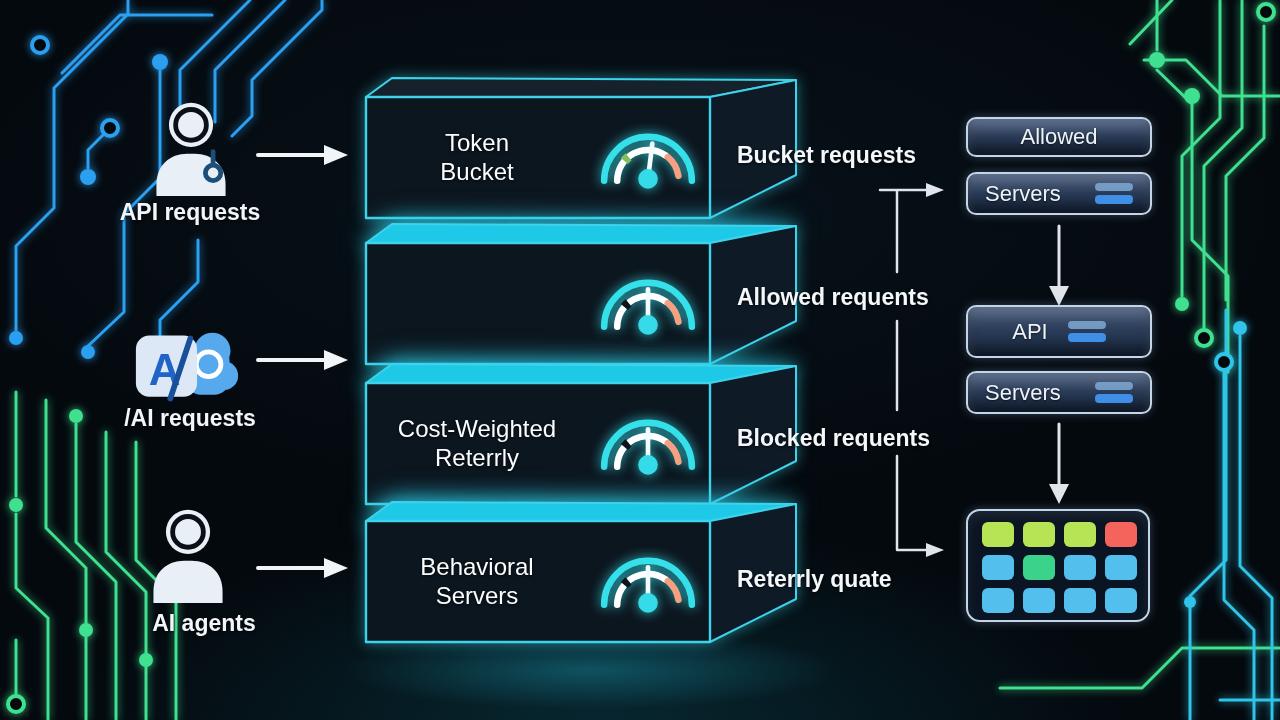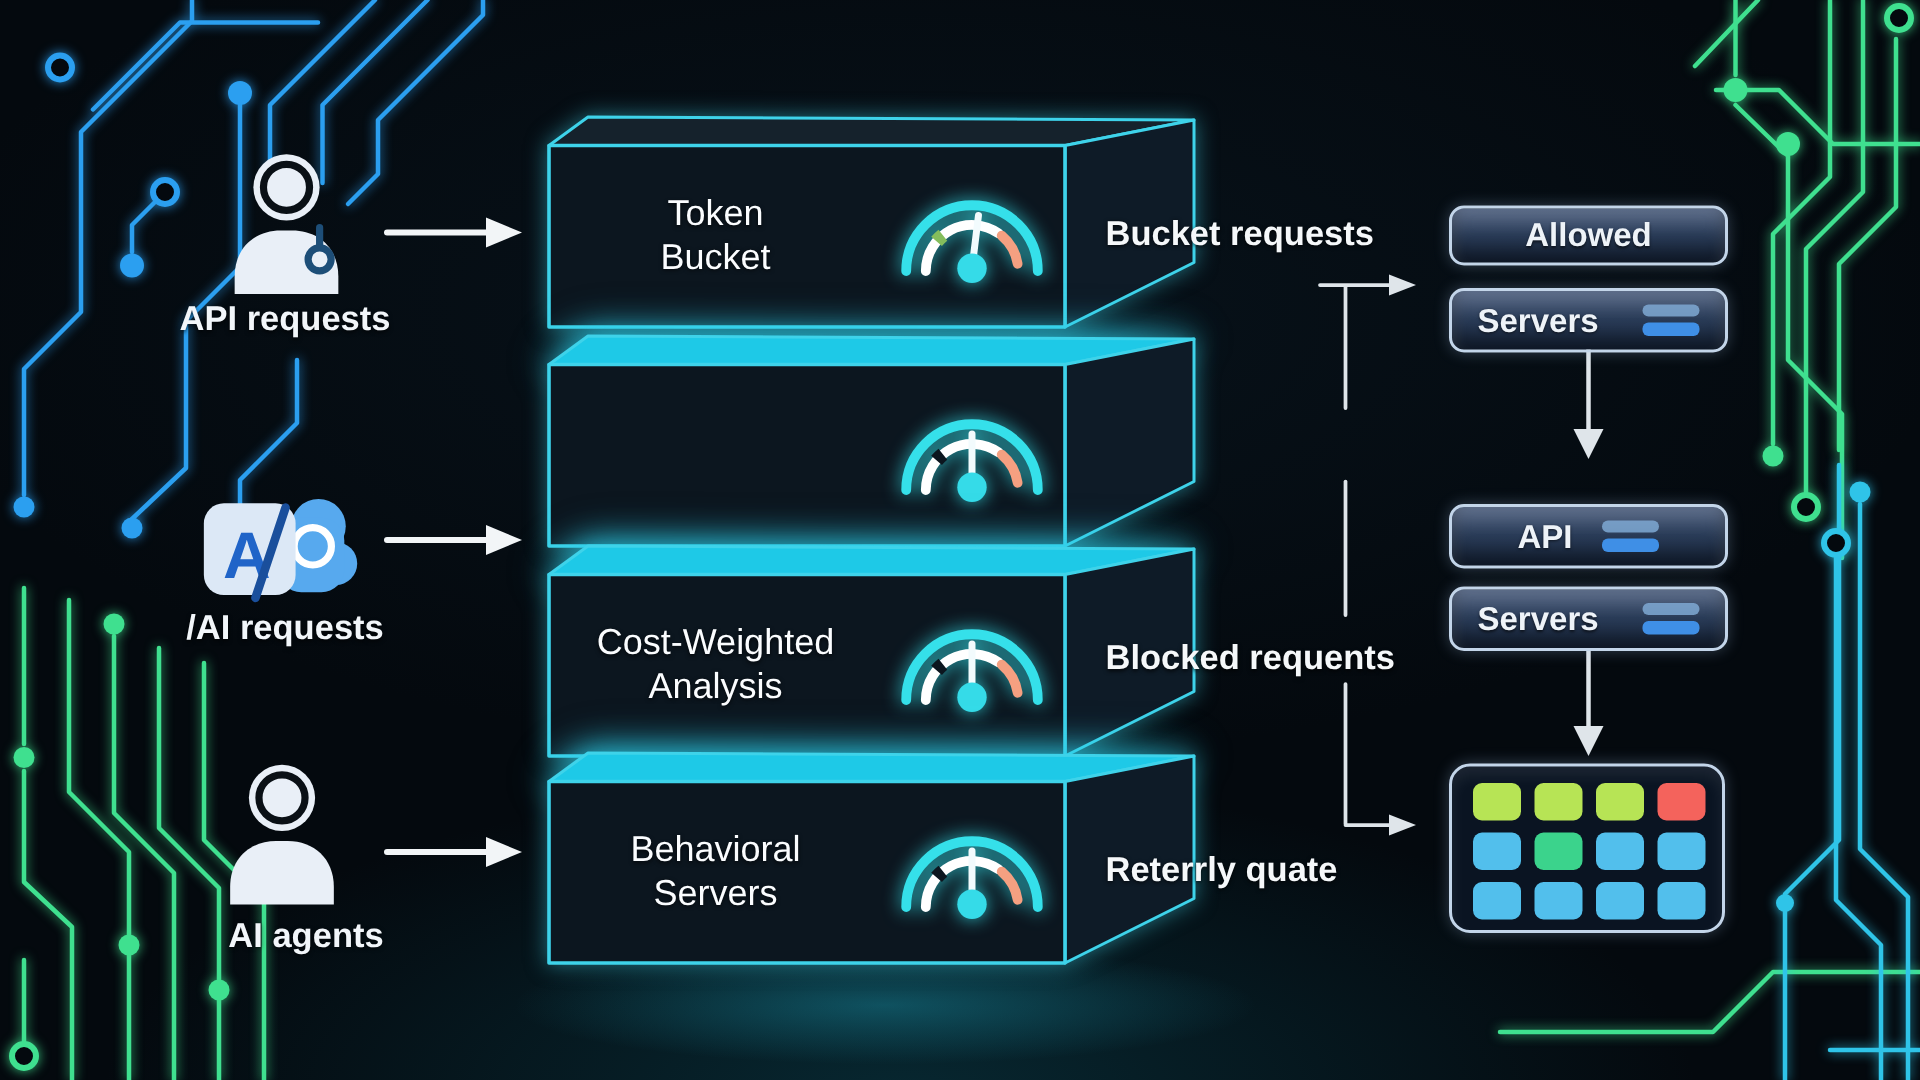--- a/index.html
+++ b/index.html
@@ -68,21 +68,21 @@
   
   .out-label{position:absolute;left:737px;width:220px;height:30px;font-size:23px;font-weight:700;
     color:#f5f8fa;text-shadow:0 1px 3px rgba(0,0,0,.8);}
 
   
   .dest-btn{position:absolute;left:966px;width:186px;border-radius:10px;
     border:2.5px solid #c3d5e9;
     background:linear-gradient(180deg,#46597a 0%,#2a3c58 48%,#16243a 100%);
     box-shadow:0 0 10px rgba(160,190,230,.30), inset 0 9px 12px rgba(255,255,255,.14), inset 0 -8px 12px rgba(0,0,0,.38);
     display:flex;align-items:center;justify-content:space-between;padding:0 17px;
-    color:#eef3f8;font-size:22px;font-weight:700;text-shadow:0 1px 2px rgba(0,0,0,.6);margin-top:20px;}
+    color:#eef3f8;font-size:22px;font-weight:400;text-shadow:0 1px 2px rgba(0,0,0,.6);}
   .dest-btn.center{justify-content:center;gap:20px;}
   .bars{width:38px;height:21px;display:flex;flex-direction:column;justify-content:space-between;}
   .bars .b1{height:8px;border-radius:4px;background:#7fa9d4;opacity:.85;}
   .bars .b2{height:9px;border-radius:4px;background:#3f8fe6;}
 
   .grid-panel{position:absolute;left:966px;top:509px;width:184px;height:113px;border-radius:14px;
     border:2.5px solid #c3d5e9;background:#0a1422;
     box-shadow:0 0 10px rgba(160,190,230,.30), inset 0 6px 10px rgba(255,255,255,.08);
     padding:11px 14px;}
   .grid-cells{display:grid;grid-template-columns:repeat(4,32px);grid-auto-rows:25px;gap:8px 9px;}
@@ -260,21 +260,21 @@
   </div>
   <div class="limiter-box bright" data-idx="2" style="top:362px">
     <div class="box-art">
   <svg width="450" height="170" viewBox="0 0 450 170">
     <polygon class="box-top" points="4,21 30,2 434,4 348,21"></polygon>
     <polygon class="box-side" points="348,21 434,4 434,99 348,142"></polygon>
     <rect class="box-front" x="4" y="21" width="344" height="121"></rect>
   </svg>
 </div>
     <div class="box-title">Cost-Weighted
-Analysis</div>
+Reterrly</div>
     <div class="gauge-slot">
   <svg class="gauge-svg" width="112" height="77" viewBox="0 0 120 82">
     <path class="gauge-outer" d="M 13 68 A 47 47 0 0 1 107 68"></path>
     <path class="gauge-white" d="M 27 68 A 33 33 0 0 1 78.9 41"></path>
     <path class="gauge-notch" d="M 34.7 46.8 A 33 33 0 0 1 39.2 42.4"></path>
     <path class="gauge-warn" d="M 81.2 42.7 A 33 33 0 0 1 92.6 62.8"></path>
     <line class="gauge-needle" x1="60" y1="61" x2="60" y2="28"></line>
     <circle class="gauge-hub" cx="60" cy="66" r="10.5"></circle>
   </svg>
 </div>
@@ -295,34 +295,35 @@
     <path class="gauge-white" d="M 27 68 A 33 33 0 0 1 78.9 41"></path>
     <path class="gauge-notch" d="M 34.7 46.8 A 33 33 0 0 1 39.2 42.4"></path>
     <path class="gauge-warn" d="M 81.2 42.7 A 33 33 0 0 1 92.6 62.8"></path>
     <line class="gauge-needle" x1="60" y1="61" x2="60" y2="28"></line>
     <circle class="gauge-hub" cx="60" cy="66" r="10.5"></circle>
   </svg>
 </div>
   </div>
 
   <div class="out-label" style="top:142px">Bucket requests</div>
+  <div class="out-label" style="top:284px">Allowed requents</div>
   <div class="out-label" style="top:425px">Blocked requents</div>
   <div class="out-label" style="top:566px">Reterrly quate</div>
 
   <div class="dest-btn center" style="top:117px;height:40px">
     <span>Allowed</span>
   </div>
   <div class="dest-btn" style="top:172px;height:43px">
     <span>Servers</span>
     <span class="bars">
         <span class="b1"></span>
         <span class="b2"></span>
       </span>
   </div>
-  <div class="dest-btn center" style="top:316px;height:43px">
+  <div class="dest-btn center" style="top:305px;height:53px">
     <span>API</span>
     <span class="bars">
         <span class="b1"></span>
         <span class="b2"></span>
       </span>
   </div>
   <div class="dest-btn" style="top:371px;height:43px">
     <span>Servers</span>
     <span class="bars">
         <span class="b1"></span>

